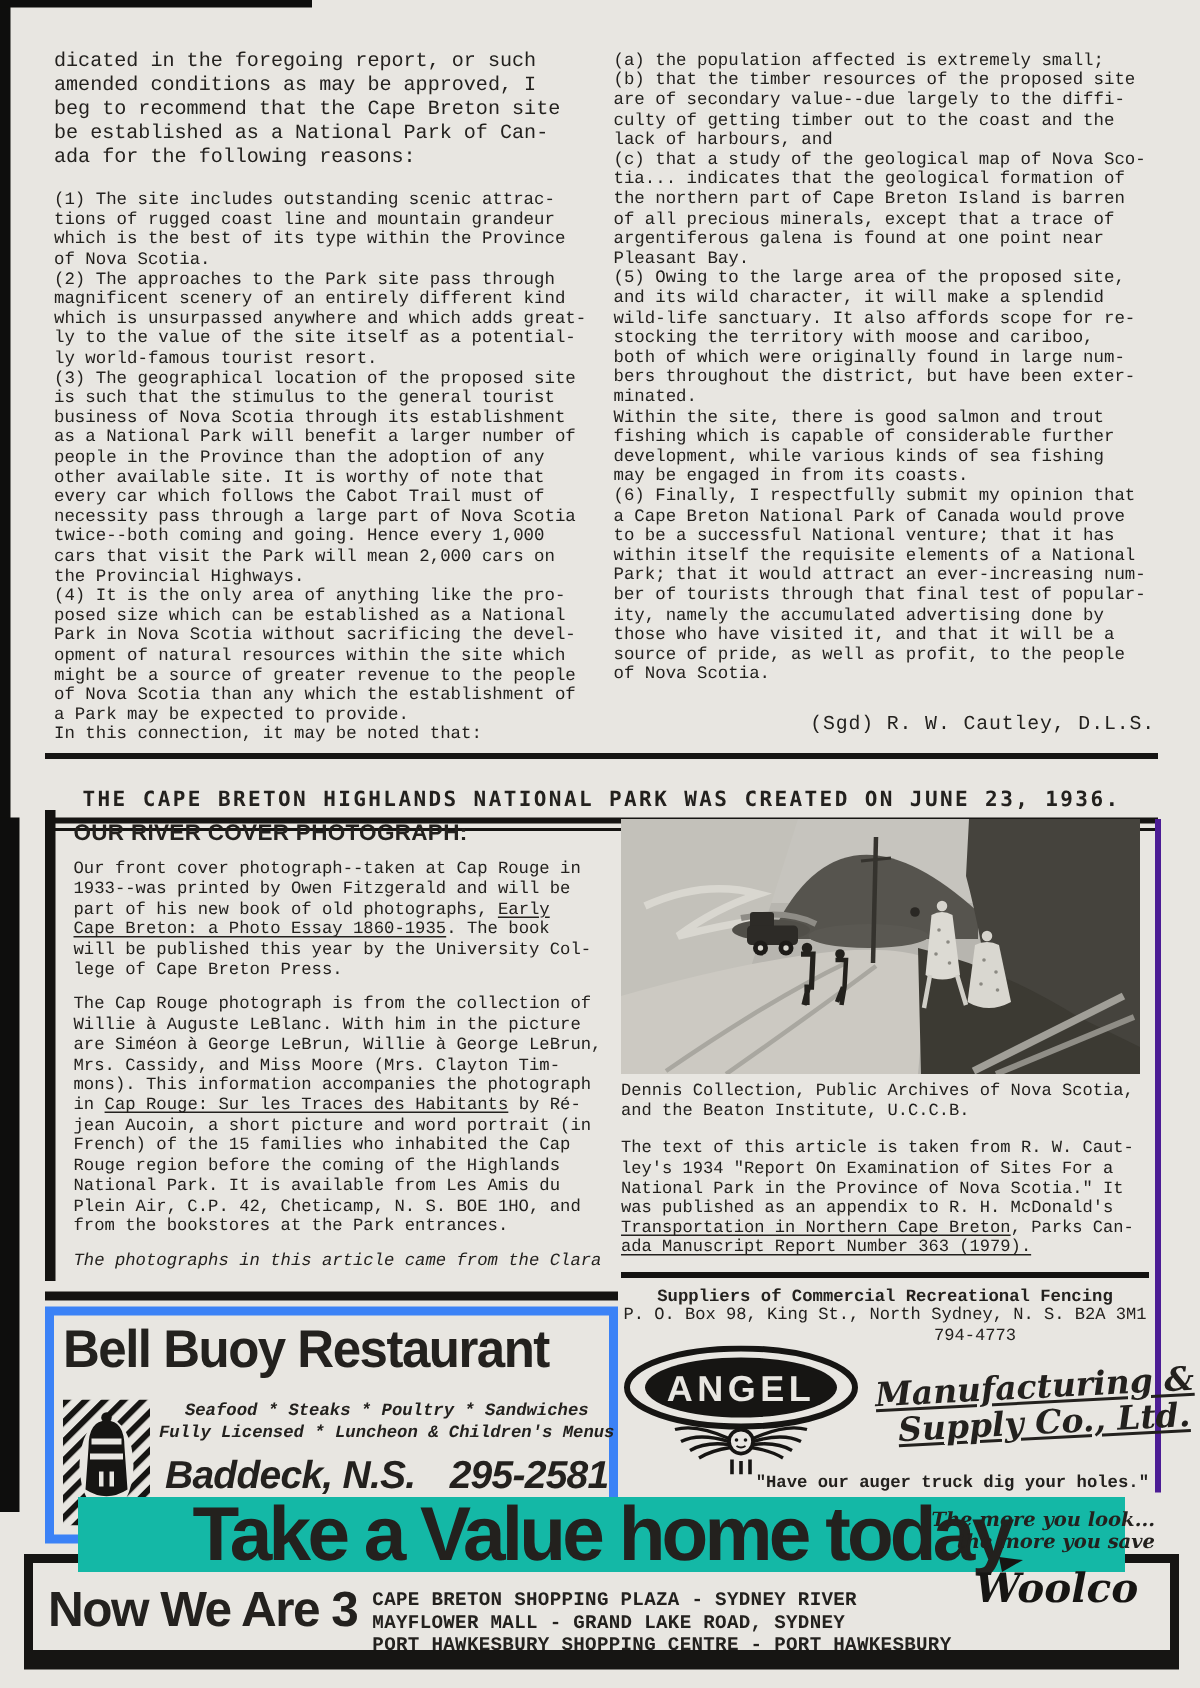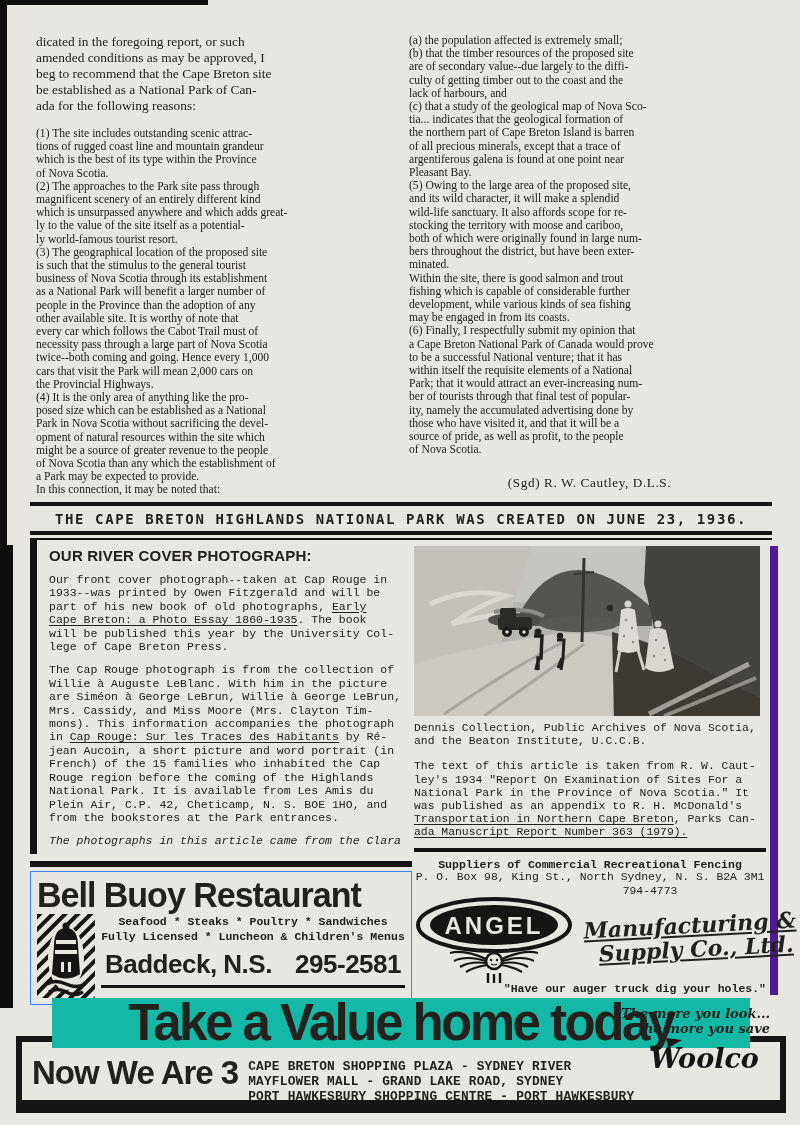--- a/index.html
+++ b/index.html
@@ -8,58 +8,58 @@
     background:#e8e6e1;
     font-family:"Liberation Mono","DejaVu Sans Mono",monospace;
     color:#23211e;
   }
   
   .scan-left{position:absolute;left:0;top:0;width:7px;height:1008px;background:#0e0e0d;}
   .scan-left2{position:absolute;left:0;top:545px;width:13px;height:463px;background:#0e0e0d;}
   .scan-top{position:absolute;left:0;top:0;width:208px;height:5px;background:#0e0e0d;}
 
   
-  .article{position:absolute;left:36px;top:34px;width:736px;display:flex;gap:10px;font-family:Liberation Serif, serif;}
+  .article{position:absolute;left:36px;top:34px;width:736px;display:flex;gap:10px;}
   .acol{width:363px;}
   .tw{white-space:pre-line;font-size:11.6px;line-height:13.2px;letter-spacing:0;}
   .intro{white-space:pre-line;font-size:13.4px;line-height:16px;margin-bottom:13px;}
-  .signature{margin-top:18px;text-align:center;font-size:13.2px;letter-spacing:.6px;padding-right:2px;}
+  .signature{margin-top:18px;text-align:right;font-size:13.2px;letter-spacing:.6px;padding-right:2px;}
 
   
   .banner{position:absolute;left:30px;top:502px;width:742px;}
   .rule4{height:4px;background:#161513;}
   .rule2{height:2px;background:#161513;}
   .banner-text{
     text-align:center;font-family:"DejaVu Sans Mono",monospace;font-weight:bold;
-    font-size:14px;letter-spacing:1.6px;padding:5px 0 4px;
+    font-size:14px;letter-spacing:1.6px;padding:19px 0 4px;
   }
   .banner-bot{margin-top:0;}
   .banner-bot .rule4{margin-bottom:3px;}
 
   
   .leftcol{position:absolute;left:30px;top:540px;width:382px;}
-  .rightcol{position:absolute;left:414px;top:546px;width:352px;border-right:8px solid #4c1d95;padding-right:4px;}
+  .rightcol{position:absolute;left:414px;top:546px;width:352px;border-right:4px solid #4c1d95;padding-right:4px;}
 
   .cover-box{border-left:7px solid #141311;padding:5px 9px 6px 12px;}
   .cover-heading{
     font-family:"Liberation Sans",sans-serif;font-weight:bold;font-size:15px;
     letter-spacing:.2px;margin:2px 0 9px;
   }
   .cover-p{white-space:pre-line;font-size:11.5px;line-height:13.4px;margin:0 0 10px;}
   .cover-p:last-child{margin-bottom:0;font-style:italic;}
   .u{text-decoration:underline;text-underline-offset:2px;}
   .hrule6{height:6px;background:#141311;margin-top:7px;}
 
   
-  .bellbuoy{border:1px solid #3b82f6;margin-top:4px;padding:4px 6px 6px;background:transparent;}
+  .bellbuoy{border:6px solid #3b82f6;margin-top:4px;padding:4px 6px 6px;background:transparent;}
   .bb-title{
     font-family:"Liberation Sans",sans-serif;font-weight:bold;font-size:34px;
     letter-spacing:-1px;line-height:36px;white-space:nowrap;transform:scaleY(1.04);transform-origin:left top;
   }
-  .bb-row{display:flex;margin-top:2px;}
+  .bb-row{display:flex;margin-top:16px;font-style:italic;}
   .bb-icon{width:58px;height:84px;flex:none;}
   .bb-right{flex:1;padding-left:6px;}
   .bb-line{font-weight:bold;font-size:11.5px;line-height:15px;text-align:center;white-space:nowrap;}
   .bb-bottom{display:flex;justify-content:space-between;align-items:baseline;margin-top:5px;padding:0 4px;}
   .bb-city,.bb-phone{font-family:"Liberation Sans",sans-serif;font-weight:bold;font-size:26px;letter-spacing:-.5px;}
   .bb-rule{height:3px;background:#141311;margin-top:5px;}
 
   
   .photo-frame{width:346px;height:170px;background:#b9b7b1;overflow:hidden;}
   .caption{white-space:pre-line;font-size:11.4px;line-height:13.2px;margin-top:6px;}

